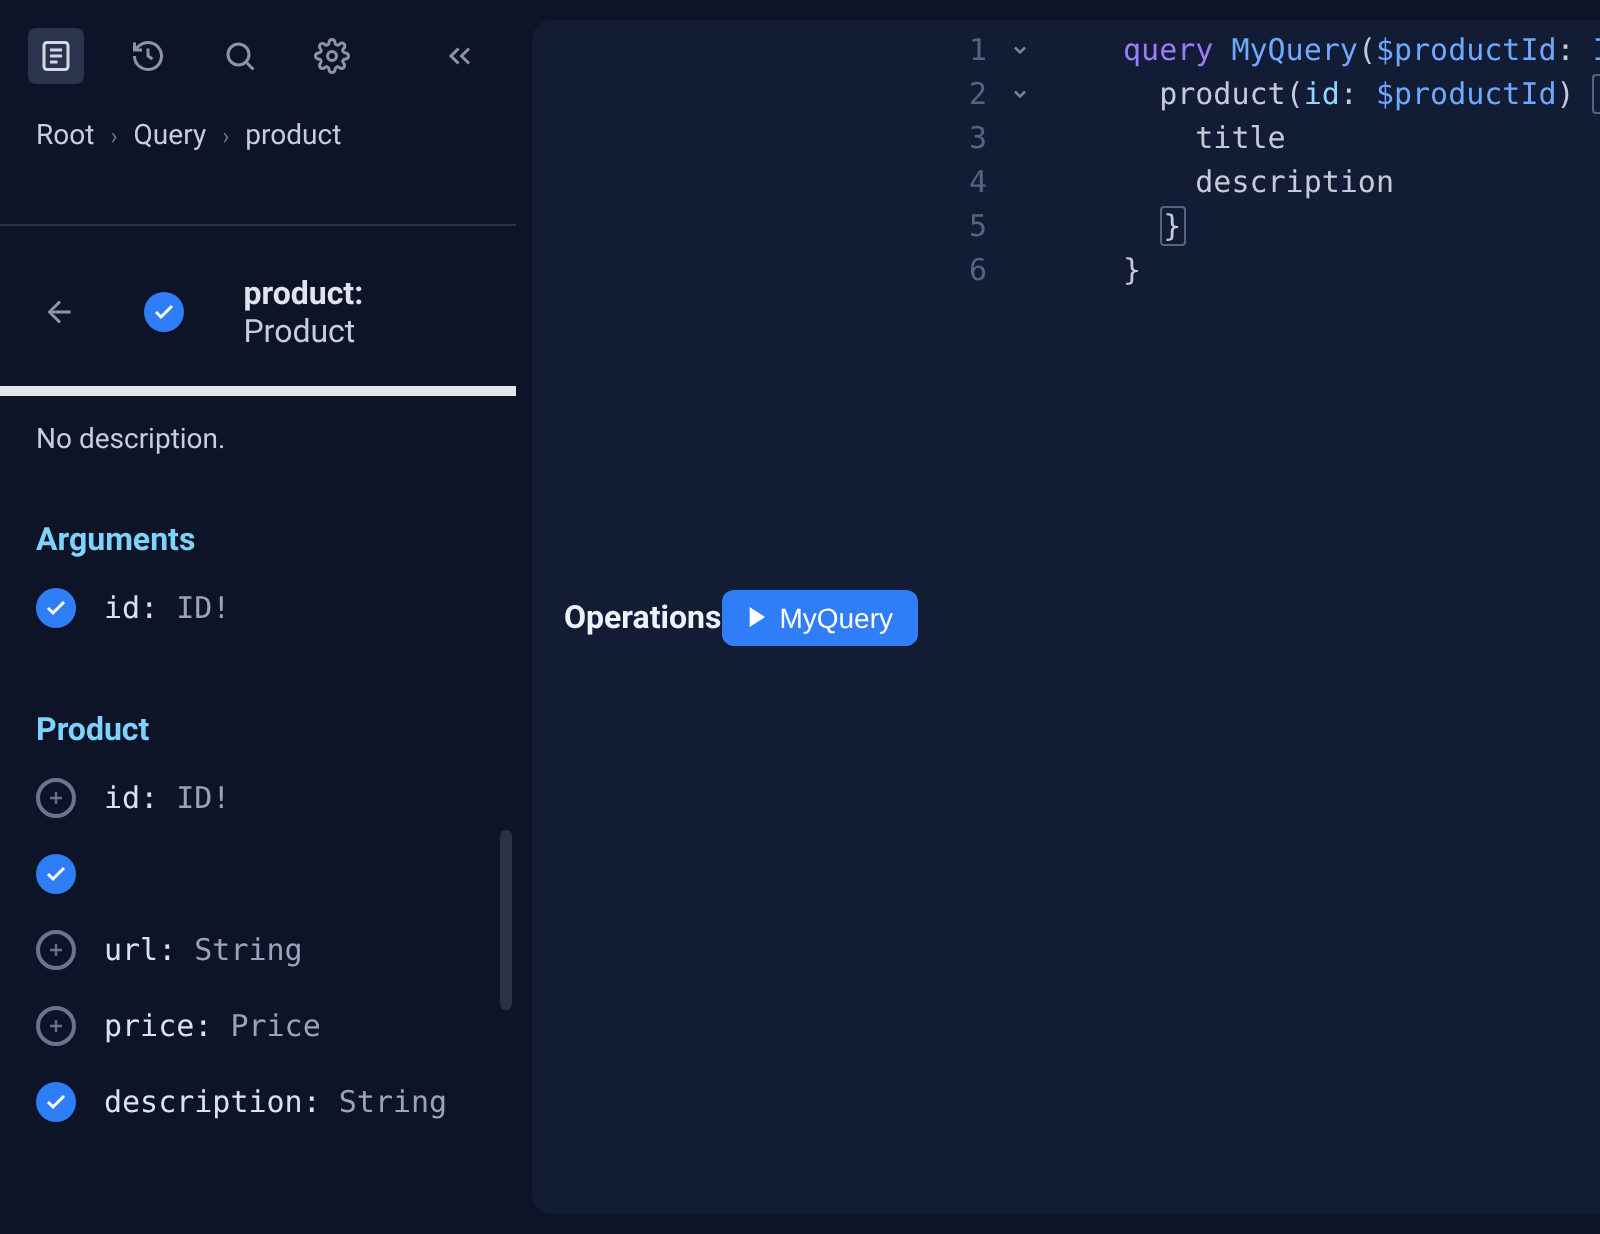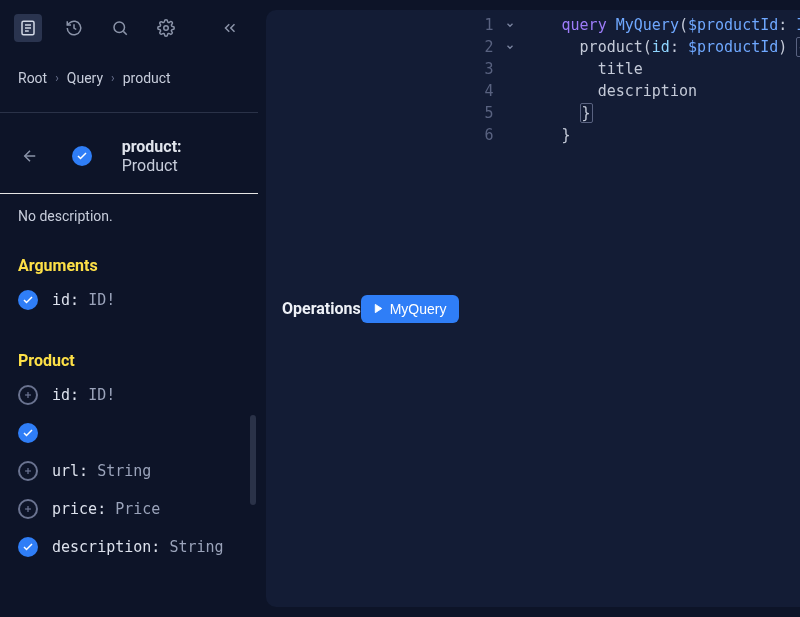--- a/index.html
+++ b/index.html
@@ -40,38 +40,37 @@
     color: #d3d9e6;
   }
   .spacer { flex: 1; }
   .doc-title {
     font-size: 24px;
     font-weight: 700;
     color: #eef1f7;
     padding: 12px 18px 18px 18px;
   }
   .breadcrumb {
-    padding: 8px 18px 26px 18px;
+    padding: 8px 18px 36px 18px;
     font-size: 14px;
     color: #c7cddb;
     display: flex;
     align-items: center;
     gap: 8px;
     flex-wrap: wrap;
     border-bottom: 1px solid #2a3248;
-    margin-top: 10px;
   }
   .crumb { cursor: pointer; }
   .crumb-sep { color: #6a7390; font-size: 12px; }
   .type-header {
     padding: 24px 18px 18px 18px;
     display: flex;
     align-items: center;
     gap: 30px;
-    border-bottom: 1px solid #e5e5e5;
+    border-bottom: 5px solid #e5e5e5;
   }
   .back-arrow {
     width: 24px;
     height: 24px;
     display: flex;
     align-items: center;
     justify-content: center;
     color: #8b94a9;
     cursor: pointer;
   }
@@ -99,21 +98,21 @@
   .type-label { font-size: 16px; font-weight: 700; }
   .type-label .type-name { font-weight: 400; color: #c7cddb; }
   .no-desc {
     padding: 14px 18px 0 18px;
     font-size: 14px;
     color: #c7cddb;
   }
   .section-title {
     font-size: 16px;
     font-weight: 700;
-    color: #fde047;
+    color: #7dd3fc;
     padding: 32px 18px 6px 18px;
   }
   .field-row {
     display: flex;
     align-items: center;
     gap: 14px;
     padding: 9px 18px;
     font-family: ui-monospace, SFMono-Regular, Menlo, monospace;
     font-size: 15px;
   }

